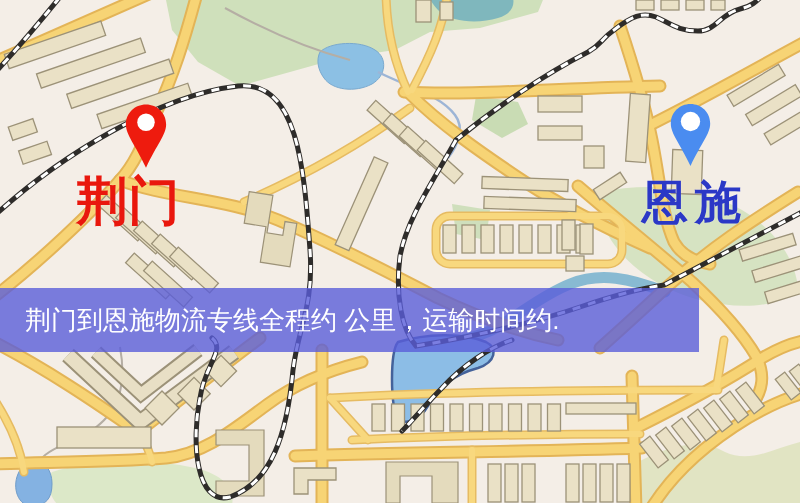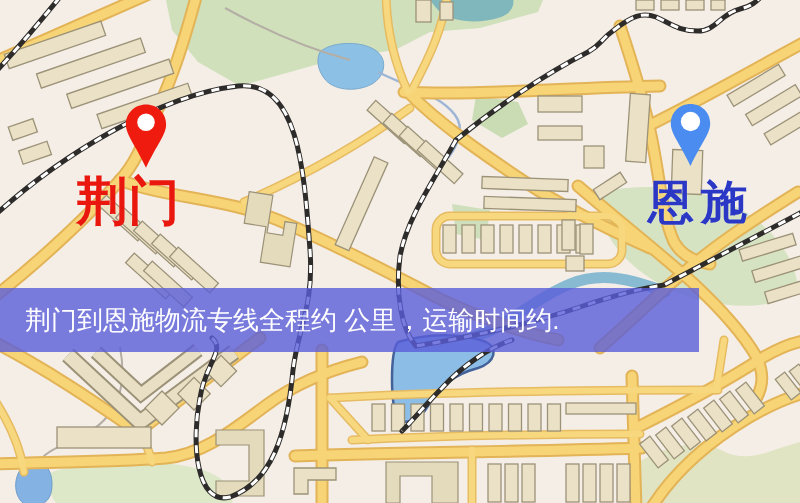--- a/index.html
+++ b/index.html
@@ -16,21 +16,21 @@
   .wd{fill:none;stroke:#ffffff;stroke-width:3;stroke-dasharray:8 8;}
   
   .b{fill:#eae1c6;stroke:#9c9278;stroke-width:1.3;}
   .b2{fill:#e4dbbd;stroke:#9c9278;stroke-width:1.2;}
   .thinriver{fill:none;stroke:#b5aea4;stroke-width:2;}
   .thinriver2{fill:none;stroke:#9db5d6;stroke-width:2.5;}
   .marker{position:absolute;}
   .map-label{position:absolute;font-weight:bold;line-height:1;white-space:nowrap;
              text-shadow:0 0 2px rgba(255,255,255,.35);}
   .label-origin{left:76px;top:175px;font-size:52px;color:#e9170d;}
-  .label-dest{left:642px;top:179px;font-size:46px;color:#2b38c6;letter-spacing:7px;margin-left:6px;}
+  .label-dest{left:642px;top:179px;font-size:46px;color:#2b38c6;letter-spacing:7px;}
   .banner{position:absolute;left:0;top:288px;width:699px;height:64px;
           background:rgba(90,94,218,0.80);}
   .banner-text{position:absolute;left:25px;top:0;line-height:64px;font-size:26px;
                color:#ffffff;white-space:nowrap;}
 </style>
 </head>
 <body>
 
 <div class="screen">
 

